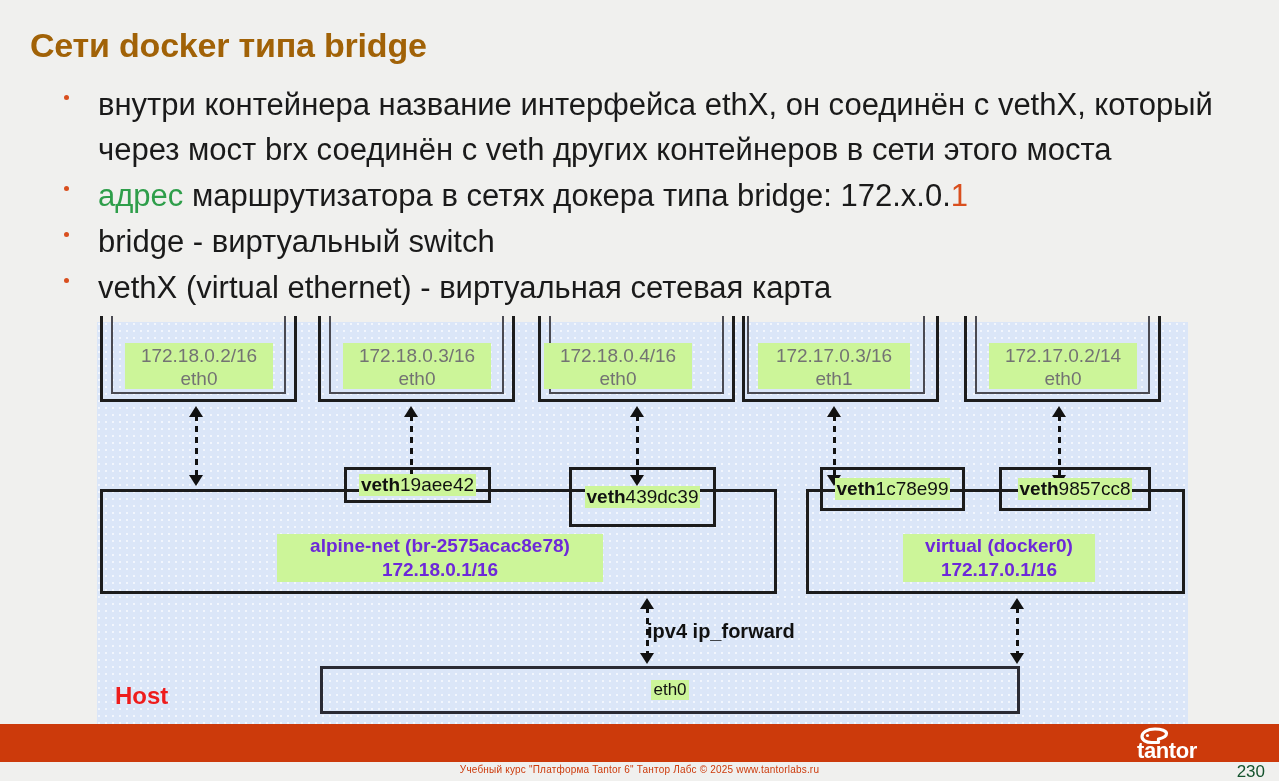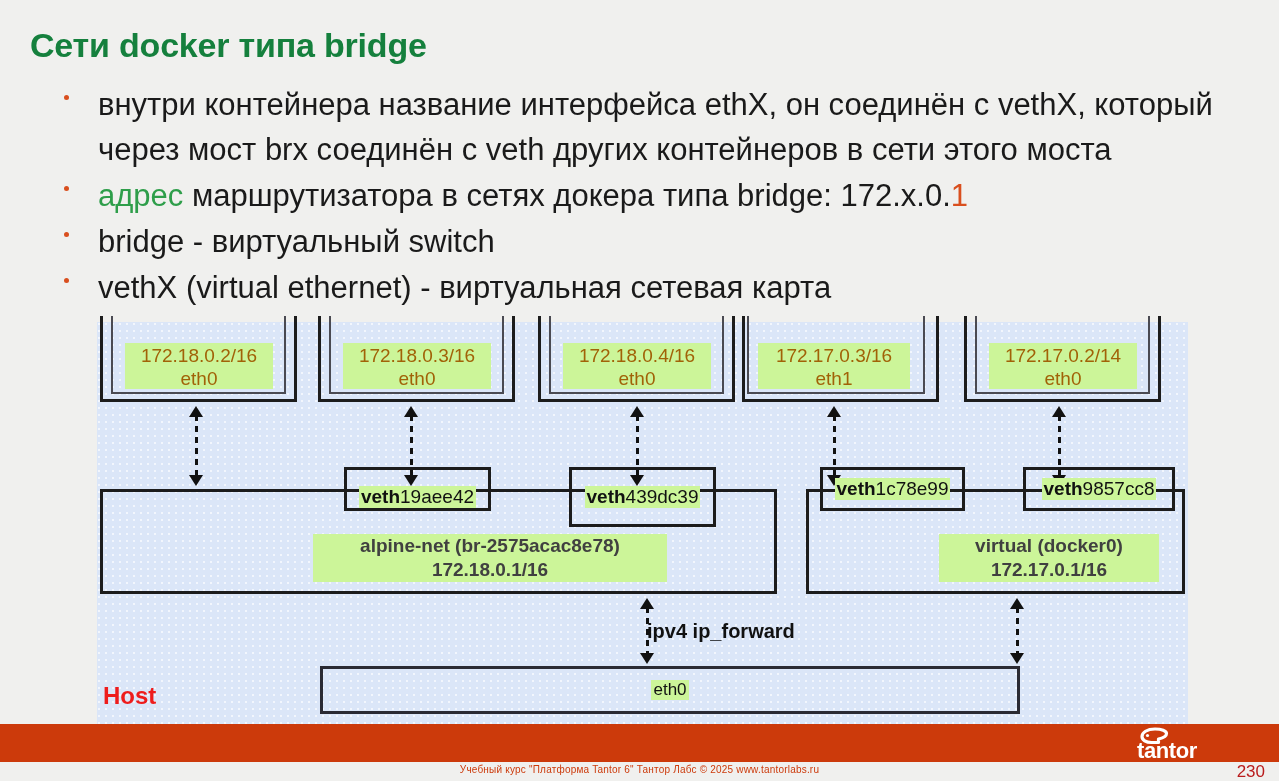--- a/index.html
+++ b/index.html
@@ -14,21 +14,21 @@
     width: 1279px; height: 781px;
     background: #f0f0ee;
   }
 
   
   #title {
     position: absolute;
     left: 30px; top: 26px;
     font-size: 34px;
     font-weight: bold;
-    color: #15803d;
+    color: #a16207;
     letter-spacing: -0.2px;
     white-space: nowrap;
   }
 
   
   #bullets {
     position: absolute;
     left: 56px; top: 82px;
     width: 1180px;
   }
@@ -72,21 +72,21 @@
     position: absolute;
     border: 2px solid #4a4a52;
     border-top: none;
     box-sizing: border-box;
   }
   .ipbox {
     position: absolute;
     background: #ccf599;
     font-size: 19px;
     line-height: 23px;
-    color: #a16207;
+    color: #737373;
     text-align: center;
     box-sizing: border-box;
     padding-top: 1px;
   }
 
   
   .veth {
     position: absolute;
     border: 3px solid #1c1c1c;
     background: transparent;
@@ -109,25 +109,24 @@
     position: absolute;
     border: 3px solid #1c1c1c;
     box-sizing: border-box;
   }
   .bridge-label {
     position: absolute;
     background: #ccf599;
     font-size: 19px;
     line-height: 24px;
     font-weight: bold;
-    color: #404040;
+    color: #6d28d9;
     text-align: center;
     white-space: nowrap;
-    padding: 0 17px;
-    margin-left: 36px;
+    padding: 0 3px;
   }
 
   
   #host-eth0-box {
     position: absolute;
     border: 3px solid #2a2a33;
     box-sizing: border-box;
     display: flex;
     align-items: center;
     justify-content: center;
@@ -199,21 +198,21 @@
     width: 1279px;
     text-align: center;
     font-size: 10px;
     color: #cc3a0b;
     letter-spacing: 0.2px;
   }
   #page-number {
     position: absolute;
     right: 14px; top: 762px;
     font-size: 17px;
-    color: #b91c1c;
+    color: #14532d;
   }
 </style>
 </head>
 <body>
 
 <div id="slide">
 
   <div id="title">Сети docker типа bridge</div>
 
   <div id="bullets">
@@ -251,21 +250,21 @@
 
     <div class="container-box" style="left:221px; top:-6px; width:197px; height:86px;"></div>
     <div class="container-inner" style="left:232px; top:-6px; width:175px; height:78px;"></div>
     <div class="ipbox" style="left:246px; top:21px; width:148px; height:46px;">
       <div>172.18.0.3/16</div>
       <div>eth0</div>
     </div>
 
     <div class="container-box" style="left:441px; top:-6px; width:197px; height:86px;"></div>
     <div class="container-inner" style="left:452px; top:-6px; width:175px; height:78px;"></div>
-    <div class="ipbox" style="left:466px; top:21px; width:148px; height:46px;">
+    <div class="ipbox" style="left:447px; top:21px; width:148px; height:46px;">
       <div>172.18.0.4/16</div>
       <div>eth0</div>
     </div>
 
     <div class="container-box" style="left:645px; top:-6px; width:197px; height:86px;"></div>
     <div class="container-inner" style="left:650px; top:-6px; width:178px; height:78px;"></div>
     <div class="ipbox" style="left:661px; top:21px; width:152px; height:46px;">
       <div>172.17.0.3/16</div>
       <div>eth1</div>
     </div>
@@ -303,30 +302,30 @@
       <span class="ah-dn"></span>
     </div>
 
     <div class="bridge-rect" style="left:3px; top:167px; width:677px; height:105px;"></div>
     <div class="bridge-rect" style="left:709px; top:167px; width:379px; height:105px;"></div>
 
     <div class="hline" style="left:172px; top:167px; width:76px;"></div>
     <div class="hline" style="left:393px; top:167px; width:80px;"></div>
     <div class="hline" style="left:867px; top:167px; width:40px;"></div>
 
-    <div class="veth" style="left:247px; top:145px; width:147px; height:44px;align-items:flex-end;">
+    <div class="veth" style="left:247px; top:145px; width:147px; height:36px;">
       <span><b>veth</b><i style="font-style:normal">19aee42</i></span>
     </div>
     <div class="veth" style="left:472px; top:145px; width:147px; height:60px;">
       <span><b>veth</b><i style="font-style:normal">439dc39</i></span>
     </div>
     <div class="veth" style="left:723px; top:145px; width:145px; height:44px;">
       <span><b>veth</b><i style="font-style:normal">1c78e99</i></span>
     </div>
-    <div class="veth" style="left:926px; top:145px; width:152px; height:44px;">
+    <div class="veth" style="left:902px; top:145px; width:152px; height:44px;">
       <span><b>veth</b><i style="font-style:normal">9857cc8</i></span>
     </div>
 
     <div class="bridge-label" style="left:180px; top:212px; width:320px;">
       <div>alpine-net (br-2575acac8e78)</div>
       <div>172.18.0.1/16</div>
     </div>
     <div class="bridge-label" style="left:806px; top:212px; width:186px;">
       <div>virtual (docker0)</div>
       <div>172.17.0.1/16</div>
@@ -338,21 +337,21 @@
       <span class="ah-dn"></span>
     </div>
     <div class="dbl-arrow" style="left:913px; top:276px; height:66px;">
       <span class="ah-up"></span>
       <span class="line"></span>
       <span class="ah-dn"></span>
     </div>
 
     <div id="ipforward-label" style="left:550px; top:298px;">ipv4 ip_forward</div>
 
-    <div id="host-label" style="left:6px; top:360px;">Host</div>
+    <div id="host-label" style="left:18px; top:360px;">Host</div>
 
     <div id="host-eth0-box" style="left:223px; top:344px; width:700px; height:48px;">
       <span>eth0</span>
     </div>
 
   </div>
 
   <div id="footer-bar"></div>
 
   <svg id="logo" viewBox="0 0 124 33" xmlns="http://www.w3.org/2000/svg">

